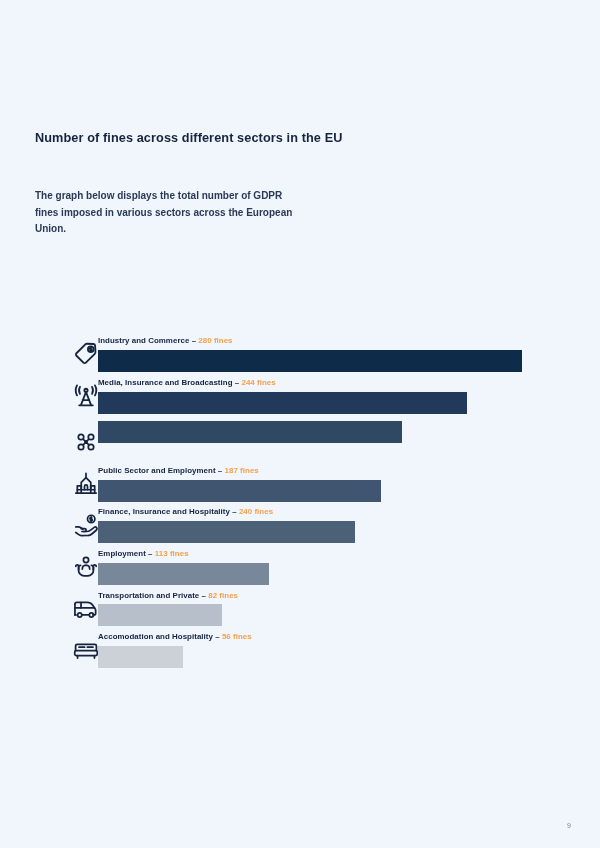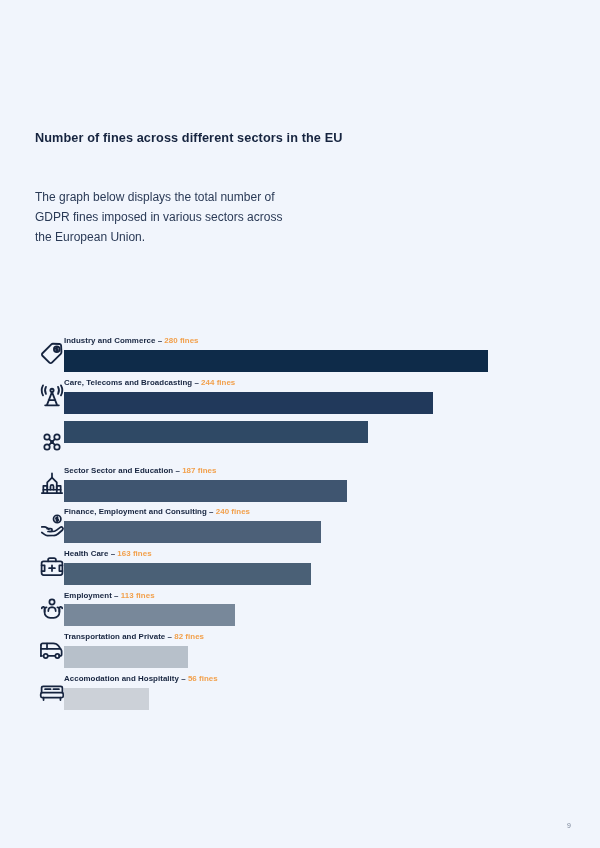--- a/index.html
+++ b/index.html
@@ -37,38 +37,39 @@
     letter-spacing: 0.1px;
     color: #16243f;
     margin: 0;
     line-height: 1.3;
   }
   .page-intro {
     position: absolute;
     left: 35px;
     top: 188px;
     width: 265px;
-    font-size: 12px;
+    font-size: 10px;
     line-height: 1.65;
     color: #2a3a56;
-    font-weight: 400;
+    font-weight: 700;
   }
 
   
   .chart {
     position: absolute;
     left: 0;
     top: 333px;
     width: 600px;
   }
   .chart-row {
     position: relative;
     height: 41.6px;
     padding-left: 64px;
     box-sizing: border-box;
+    margin-left: 34px;
   }
   .row-icon {
     position: absolute;
     left: 35px;
     top: 4px;
     width: 34px;
     height: 34px;
     display: flex;
     align-items: center;
     justify-content: center;
@@ -137,21 +138,21 @@
         </div>
       </div>
       <div class="chart-row">
         <div class="row-icon">
           <svg viewBox="0 0 24 24" fill="none" stroke="currentColor" stroke-width="1.7" stroke-linecap="round" stroke-linejoin="round">
             <path d="M6.4 3.6a6.8 6.8 0 0 0 0 6.4M3.7 2.2a9.6 9.6 0 0 0 0 9.2M17.6 3.6a6.8 6.8 0 0 1 0 6.4M20.3 2.2a9.6 9.6 0 0 1 0 9.2"></path>
             <circle cx="12" cy="6.8" r="1.5"></circle>
             <path d="M12 8.3 7.2 20.6M12 8.3l4.8 12.3M8.9 15.8h6.2M5.7 20.6h12.6"></path>
           </svg>
         </div>
-        <div class="row-label"><span>Care, Telecoms and Broadcasting</span><span> – </span><span class="value">244 fines</span></div>
+        <div class="row-label"><span>Media, Insurance and Broadcasting</span><span> – </span><span class="value">244 fines</span></div>
         <div class="bar-track">
           <div class="bar" style="width: 369.486px; background: rgb(33, 57, 91);"></div>
         </div>
       </div>
       <div class="chart-row">
         <div class="row-icon">
           <svg viewBox="0 0 24 24" fill="none" stroke="currentColor" stroke-width="1.6" stroke-linecap="round" stroke-linejoin="round">
             <circle cx="7.4" cy="7.4" r="2.5"></circle>
             <circle cx="16.6" cy="7.4" r="2.5"></circle>
             <circle cx="7.4" cy="16.6" r="2.5"></circle>
@@ -168,52 +169,38 @@
         <div class="row-icon">
           <svg viewBox="0 0 24 24" fill="none" stroke="currentColor" stroke-width="1.6" stroke-linecap="round" stroke-linejoin="round">
             <path d="M12 2.2v1.8M12 4v2.1"></path>
             <path d="M7.6 10.4 12 6.1l4.4 4.3v6.9H7.6Z"></path>
             <path d="M10.6 17.3v-3a1.4 1.4 0 0 1 2.8 0v3"></path>
             <path d="M4 13.7h3.6v3.6H4ZM16.4 13.7H20v3.6h-3.6Z"></path>
             <path d="M2.6 20.4h18.8"></path>
             <path d="M4 17.3v3.1M7.6 17.3v3.1M16.4 17.3v3.1M20 17.3v3.1"></path>
           </svg>
         </div>
-        <div class="row-label"><span>Sector Sector and Education</span><span> – </span><span class="value">187 fines</span></div>
+        <div class="row-label"><span>Public Sector and Employment</span><span> – </span><span class="value">187 fines</span></div>
         <div class="bar-track">
           <div class="bar" style="width: 283.171px; background: rgb(63, 85, 112);"></div>
         </div>
       </div>
       <div class="chart-row">
         <div class="row-icon">
           <svg viewBox="0 0 24 24" fill="none" stroke="currentColor" stroke-width="1.6" stroke-linecap="round" stroke-linejoin="round">
             <circle cx="16.8" cy="6.4" r="3.4"></circle>
             <path d="M17.2 5.2h-.9a.7.7 0 0 0 0 1.4h.8a.7.7 0 0 1 0 1.4h-1M16.8 5.2v-.7M16.8 8.7V8"></path>
             <path d="M2.6 13.8h2.2c1.1 0 1.9.4 2.8 1l1.5 1.1"></path>
             <path d="M7.6 15.4h3.2a1.3 1.3 0 0 1 0 2.6H8.3"></path>
             <path d="M9.8 18h2.8c1.3 0 2.5-.5 3.6-1.3l3.4-2.5a1.6 1.6 0 0 1 2.1 2.4l-4.3 3.7a6 6 0 0 1-3.9 1.4H7.7c-1 0-1.9-.4-2.7-1l-2.4-1.8"></path>
           </svg>
         </div>
-        <div class="row-label"><span>Finance, Employment and Consulting</span><span> – </span><span class="value">240 fines</span></div>
+        <div class="row-label"><span>Finance, Insurance and Hospitality</span><span> – </span><span class="value">240 fines</span></div>
         <div class="bar-track">
           <div class="bar" style="width: 257.429px; background: rgb(76, 96, 120);"></div>
-        </div>
-      </div>
-      <div class="chart-row">
-        <div class="row-icon">
-          <svg viewBox="0 0 24 24" fill="none" stroke="currentColor" stroke-width="1.6" stroke-linecap="round" stroke-linejoin="round">
-            <rect x="2.4" y="6.8" width="19.2" height="12.6" rx="1.8"></rect>
-            <path d="M8.4 6.8V5.4a1.6 1.6 0 0 1 1.6-1.6h4a1.6 1.6 0 0 1 1.6 1.6v1.4"></path>
-            <path d="M2.4 10.4h2.8v5.4H2.4M21.6 10.4h-2.8v5.4h2.8"></path>
-            <path d="M12 10.4v5.4M9.3 13.1h5.4"></path>
-          </svg>
-        </div>
-        <div class="row-label"><span>Health Care</span><span> – </span><span class="value">163 fines</span></div>
-        <div class="bar-track">
-          <div class="bar" style="width: 246.829px; background: rgb(74, 96, 118);"></div>
         </div>
       </div>
       <div class="chart-row">
         <div class="row-icon">
           <svg viewBox="0 0 24 24" fill="none" stroke="currentColor" stroke-width="1.6" stroke-linecap="round" stroke-linejoin="round">
             <circle cx="12" cy="5.6" r="2.4"></circle>
             <path d="M8.6 13.9a3.6 3.6 0 0 1 3.4-3.6 3.6 3.6 0 0 1 3.4 3.6"></path>
             <path d="M7 10.5c-1 0-1.9.8-1.9 1.8v2.6c0 2.8 2.3 5.2 5.2 5.2h3.4c2.9 0 5.2-2.4 5.2-5.2v-2.6c0-1-.9-1.8-1.9-1.8"></path>
             <path d="M2.6 11.4c0-.9.8-1.6 1.7-1.3.6.2 1 .8 1 1.5v3"></path>
             <path d="M21.4 11.4c0-.9-.8-1.6-1.7-1.3-.6.2-1 .8-1 1.5v3"></path>

